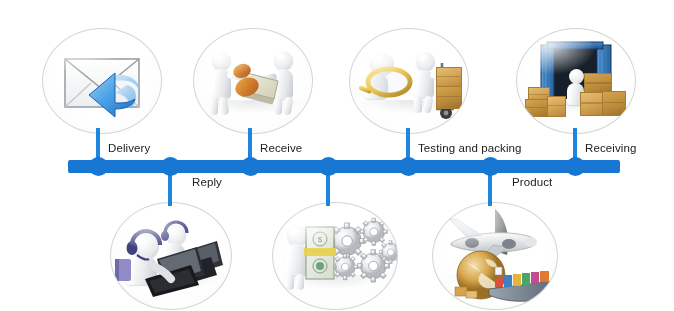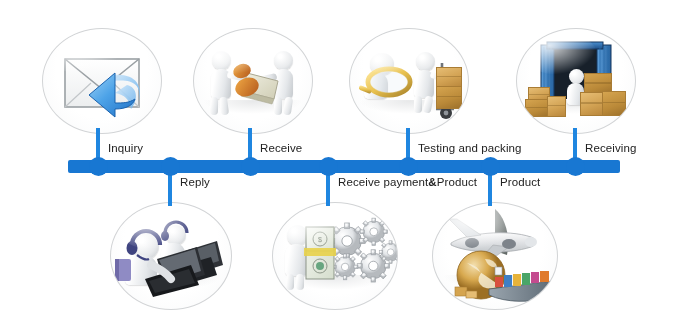--- a/index.html
+++ b/index.html
@@ -51,21 +51,21 @@
 
   
   .step-label {
     position: absolute;
     font-size: 11.5px;
     color: #222222;
     white-space: nowrap;
     letter-spacing: 0.1px;
   }
   .step-label.above { top: 142px; }
-  .step-label.below { top: 176px; }
+  .step-label.below { top: 176px; margin-left: 12px; }
   .amp { font-weight: 700; }
 
   
   .node {
     position: absolute;
     border-radius: 50%;
     border: 1px solid #d2d4d6;
     background: radial-gradient(ellipse at 50% 38%, #ffffff 55%, #f7f8f9 100%);
     overflow: hidden;
   }
@@ -435,24 +435,21 @@
 
   <div class="timeline-bar"></div>
   <div class="timeline-dot" style="left:98px;"></div>
   <div class="timeline-dot" style="left:170px;"></div>
   <div class="timeline-dot" style="left:250px;"></div>
   <div class="timeline-dot" style="left:328px;"></div>
   <div class="timeline-dot" style="left:408px;"></div>
   <div class="timeline-dot" style="left:490px;"></div>
   <div class="timeline-dot" style="left:575px;"></div>
 
-  <div class="step-label above" style="left:108px;">Inquiry</div>
+  <div class="step-label above" style="left:108px;">Delivery</div>
   <div class="step-label above" style="left:260px;">Receive</div>
   <div class="step-label above" style="left:418px;">Testing and packing</div>
   <div class="step-label above" style="left:585px;">Receiving</div>
 
   <div class="step-label below" style="left:180px;">Reply</div>
-  <div class="step-label below" style="left:338px;">
-    <span>Receive payment</span><span class="amp">&amp;</span><span>Product</span>
-  </div>
   <div class="step-label below" style="left:500px;">Product</div>
 
 </div>
 
 </body></html>

